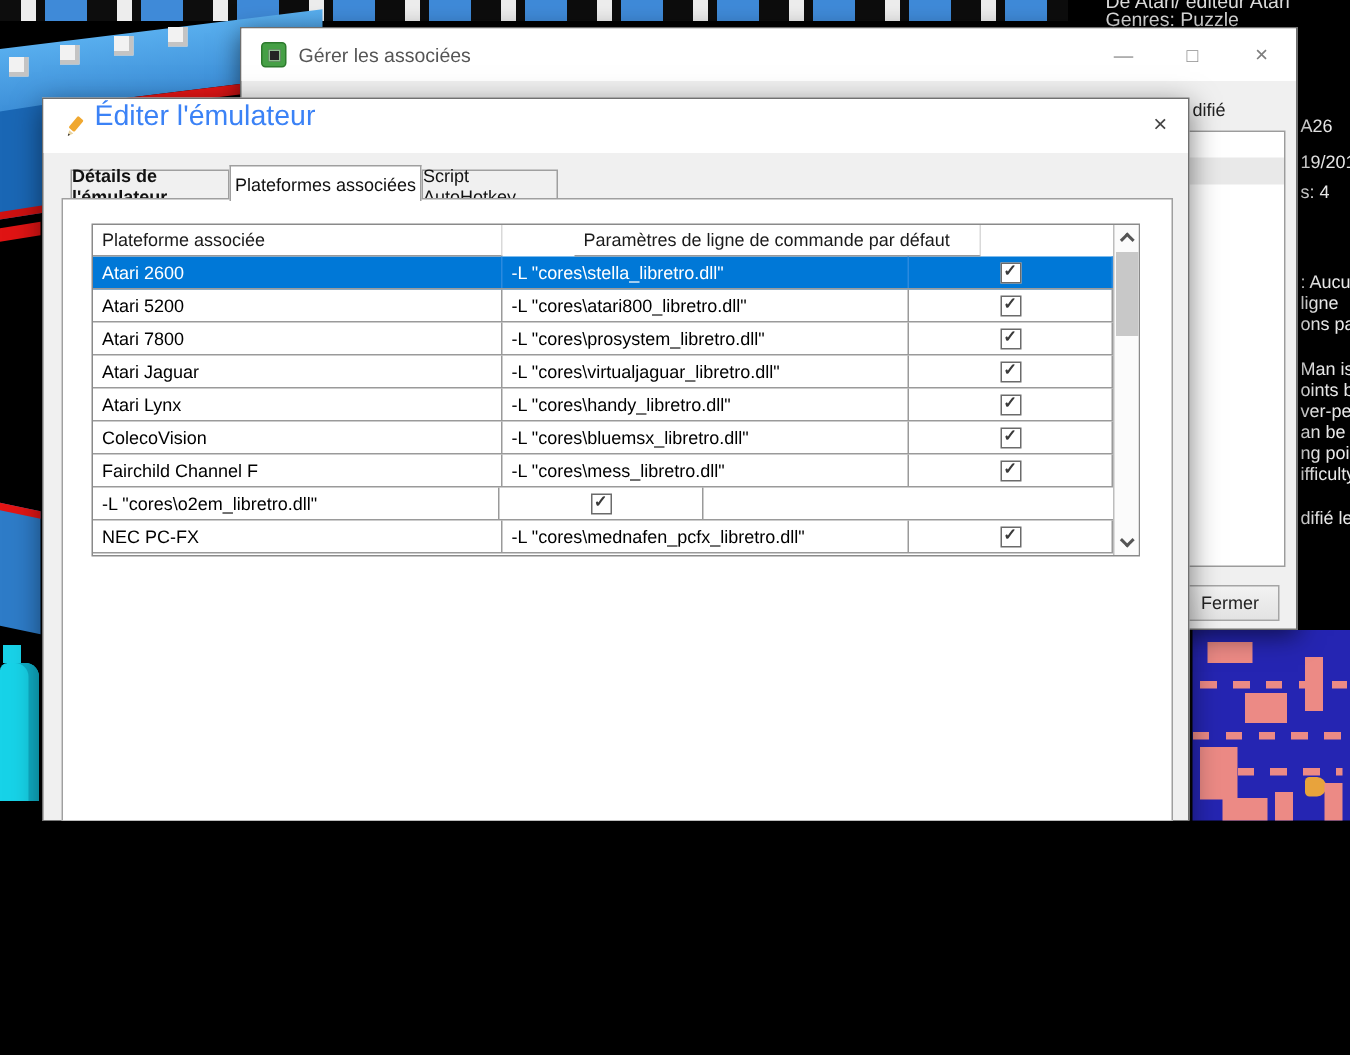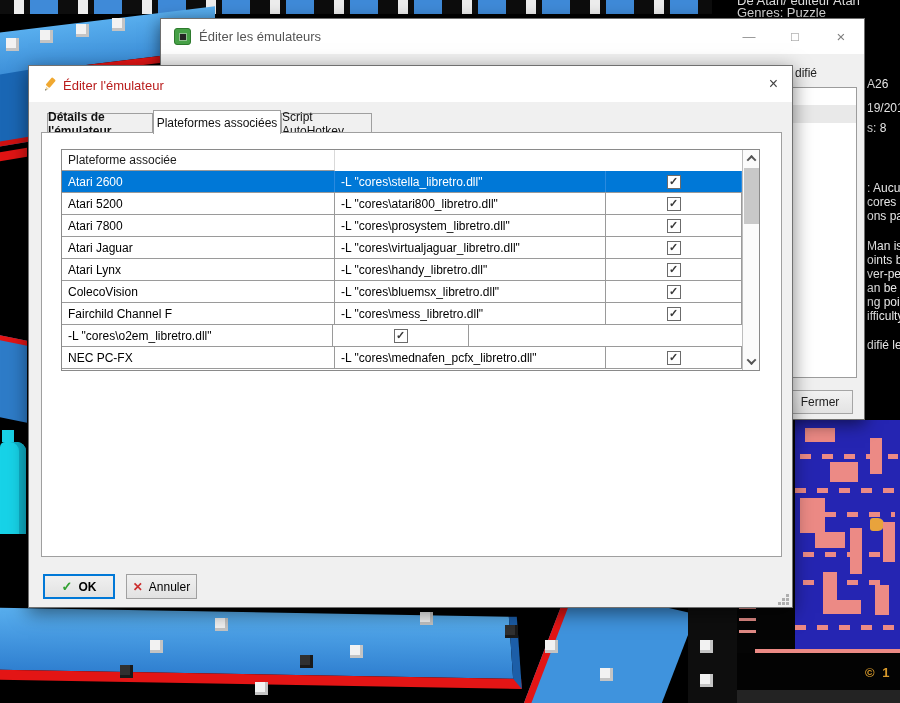--- a/index.html
+++ b/index.html
@@ -1,18 +1,18 @@
 <!DOCTYPE html>
 <html><head>
 <meta charset="utf-8">
 <style>
   * { margin:0; padding:0; box-sizing:border-box; }
   html,body { width:900px; height:703px; background:#000; }
   body { font-family:"Liberation Sans", sans-serif; }
-  #stage { position:relative; width:900px; height:703px; overflow:hidden; background:#000; }
+  #stage { position:relative; width:900px; height:547px; overflow:hidden; background:#000; }
 
   
   .vx { position:absolute; }
   .topband { left:0; top:0; width:712px; height:14px;
     background:repeating-linear-gradient(90deg,#0d0d0d 0 14px,#ededed 14px 24px,#0d0d0d 24px 30px,#3f8ad8 30px 58px,#0d0d0d 58px 64px); }
   .slabTL { left:-10px; top:20px; width:225px; height:50px; transform:skewY(-7deg);
     background:linear-gradient(180deg,#58aeee,#3d8fd8); border-bottom:7px solid #e31515; }
   .slabL1 { left:0; top:72px; width:30px; height:72px; transform:skewY(-9deg);
     background:#1a67b5; border-bottom:5px solid #cf1111; }
   .redlineL { left:0; top:150px; width:27px; height:9px; transform:skewY(-9deg); background:#e01414; }
@@ -63,21 +63,21 @@
   .sliver-table { position:absolute; left:450px; top:68px; width:246px; height:291px; background:#fff; border:1px solid #9c9c9c; }
   .sliver-band { position:absolute; left:1px; top:17px; width:243px; height:18px; background:#e9e9e9; }
   .btn-fermer { position:absolute; left:626px; top:371px; width:66px; height:24px;
     background:linear-gradient(#f2f2f2,#e3e3e3); border:1px solid #a5a5a5; font-size:12px; color:#222;
     display:flex; align-items:center; justify-content:center; }
 
   
   .dlg { position:absolute; left:28px; top:65px; width:765px; height:543px; background:#f0f0f0;
     border:1px solid #707070; z-index:3; box-shadow:0 5px 18px rgba(0,0,0,.5); }
   .dlg-header { position:absolute; left:0; top:0; width:100%; height:36px; background:#fff; }
-  .dlg-title { position:absolute; left:34px; top:12px; font-size:13px; color:#b91c1c; }
+  .dlg-title { position:absolute; left:34px; top:1px; font-size:19px; color:#3b82f6; }
   .pencil { position:absolute; left:13px; top:10px; width:16px; height:16px; }
   .dlg-close { position:absolute; left:724px; top:0; width:41px; height:36px; display:flex;
     align-items:center; justify-content:center; color:#444; font-size:16px; }
   .tab { position:absolute; top:47px; height:21px; background:#f0f0f0; border:1px solid #9f9f9f;
     font-size:12px; color:#111; display:flex; align-items:center; justify-content:center; z-index:4; }
   .tab.t0 { left:18px;  width:106px;font-weight:bold; }
   .tab.t1 { left:124px; width:128px; top:44px; height:24px; background:#fff; border-bottom:none; z-index:6; }
   .tab.t2 { left:252px; width:91px; }
   .tabpage { position:absolute; left:12px; top:66px; width:741px; height:425px; background:#fff; border:1px solid #9f9f9f; z-index:5; }
 
@@ -147,23 +147,23 @@
     <div class="cube dark" style="left:120px;top:665px"></div>
     <div class="cube dark" style="left:300px;top:655px"></div>
     <div class="cube dark" style="left:505px;top:625px"></div>
     <div class="vx botstrip"></div>
   </div>
 
   <div class="info-line" style="top:-7px">De Atari/ éditeur Atari</div>
   <div class="info-line" style="top:5px">Genres: Puzzle</div>
   <div class="frag" style="top:77px">A26</div>
   <div class="frag" style="top:101px">19/201</div>
-  <div class="frag" style="top:121px">s: 8</div>
+  <div class="frag" style="top:121px">s: 4</div>
   <div class="frag" style="top:181px">: Aucu</div>
-  <div class="frag" style="top:195px">cores</div>
+  <div class="frag" style="top:195px">ligne</div>
   <div class="frag" style="top:209px">ons par</div>
   <div class="frag" style="top:239px">Man is</div>
   <div class="frag" style="top:253px">oints b</div>
   <div class="frag" style="top:267px">ver-pell</div>
   <div class="frag" style="top:281px">an be e</div>
   <div class="frag" style="top:295px">ng poin</div>
   <div class="frag" style="top:309px">ifficulty</div>
   <div class="frag" style="top:338px">difié le</div>
 
   <div class="maze">
@@ -197,21 +197,21 @@
     <div class="mscore">
       <span>© 1</span>
     </div>
   </div>
 
   <div class="win">
     <div class="win-titlebar">
       <span class="chip">
           <i></i>
         </span>
-      <span class="win-title">Éditer les émulateurs</span>
+      <span class="win-title">Gérer les associées</span>
       <span class="winctl min">—</span>
       <span class="winctl max">□</span>
       <span class="winctl cls">×</span>
     </div>
     <span class="hdr-frag">difié</span>
     <div class="sliver-table">
       <div class="sliver-band"></div>
     </div>
     <button class="btn-fermer">Fermer</button>
   </div>
@@ -228,20 +228,21 @@
     </div>
 
     <div class="tab t0">Détails de l'émulateur</div>
     <div class="tab t1">Plateformes associées</div>
     <div class="tab t2">Script AutoHotkey</div>
     <div class="tabpage"></div>
 
     <div class="grid">
       <div class="thead">
         <div class="c c1">Plateforme associée</div>
+        <div class="c c2">Paramètres de ligne de commande par défaut</div>
       </div>
 
       <div class="trow selected">
         <div class="c c1">Atari 2600</div>
         <div class="c c2">-L "cores\stella_libretro.dll"</div>
         <div class="c c3">
             <span class="cb">
               <i>✓</i>
             </span>
           </div>

